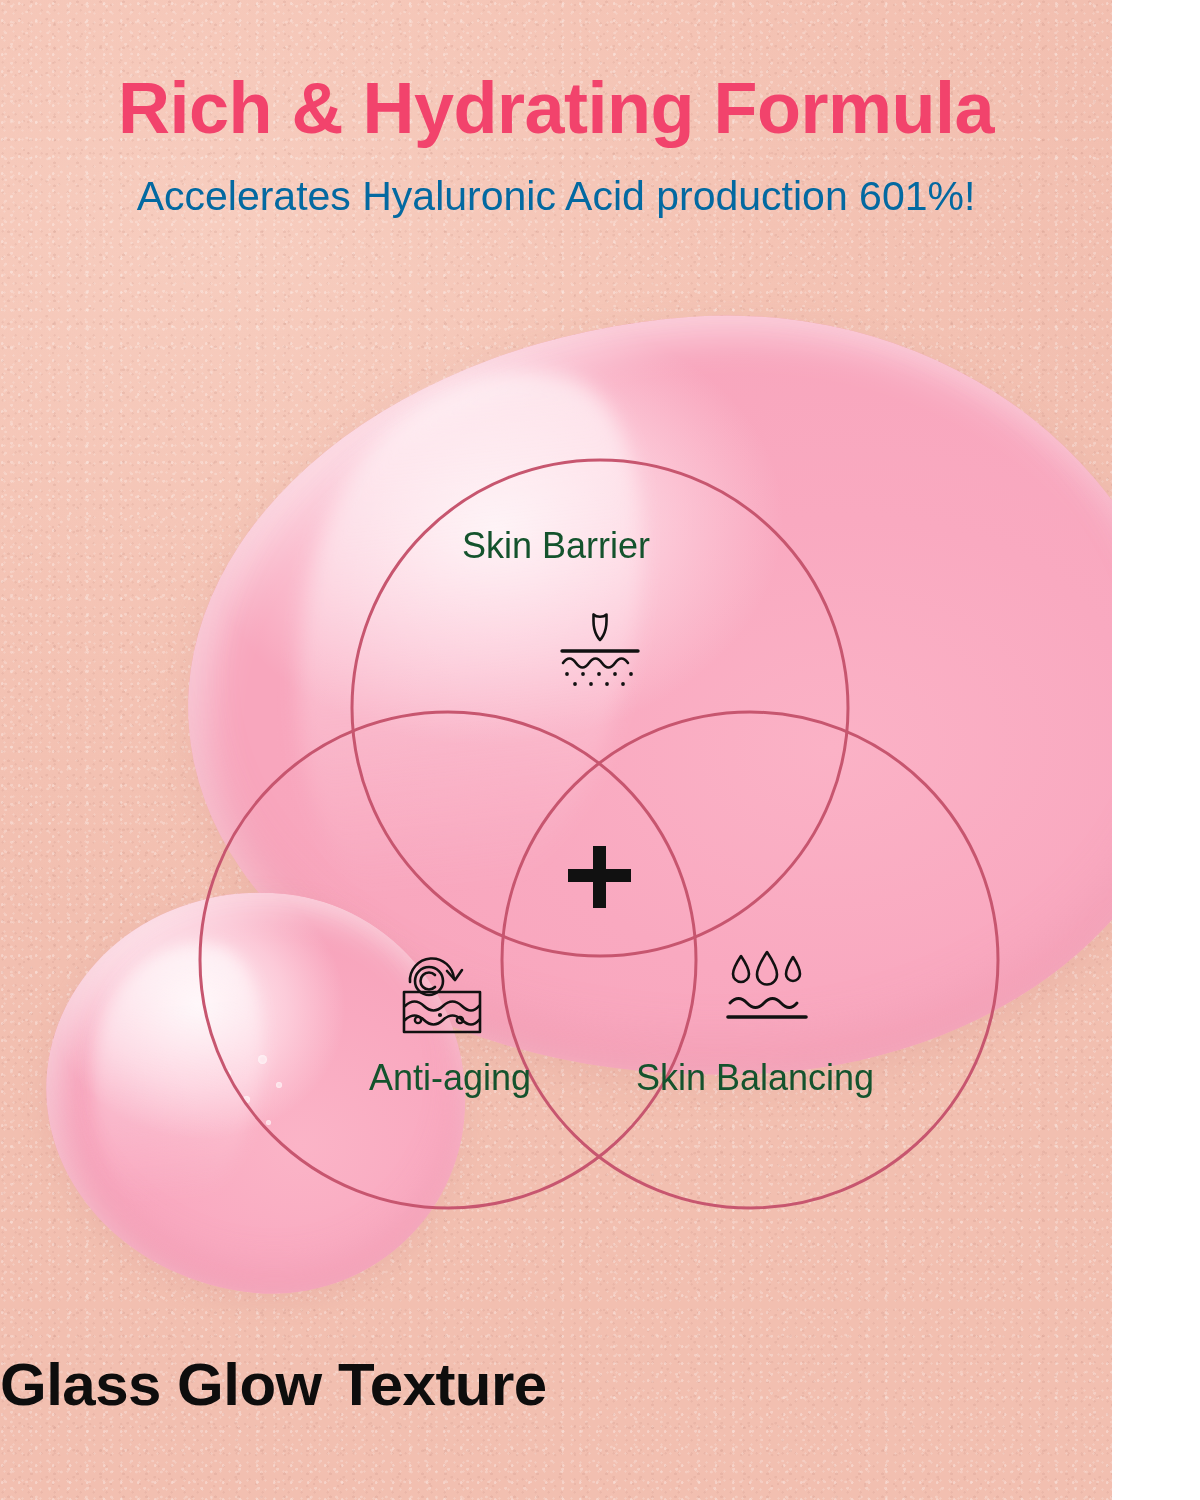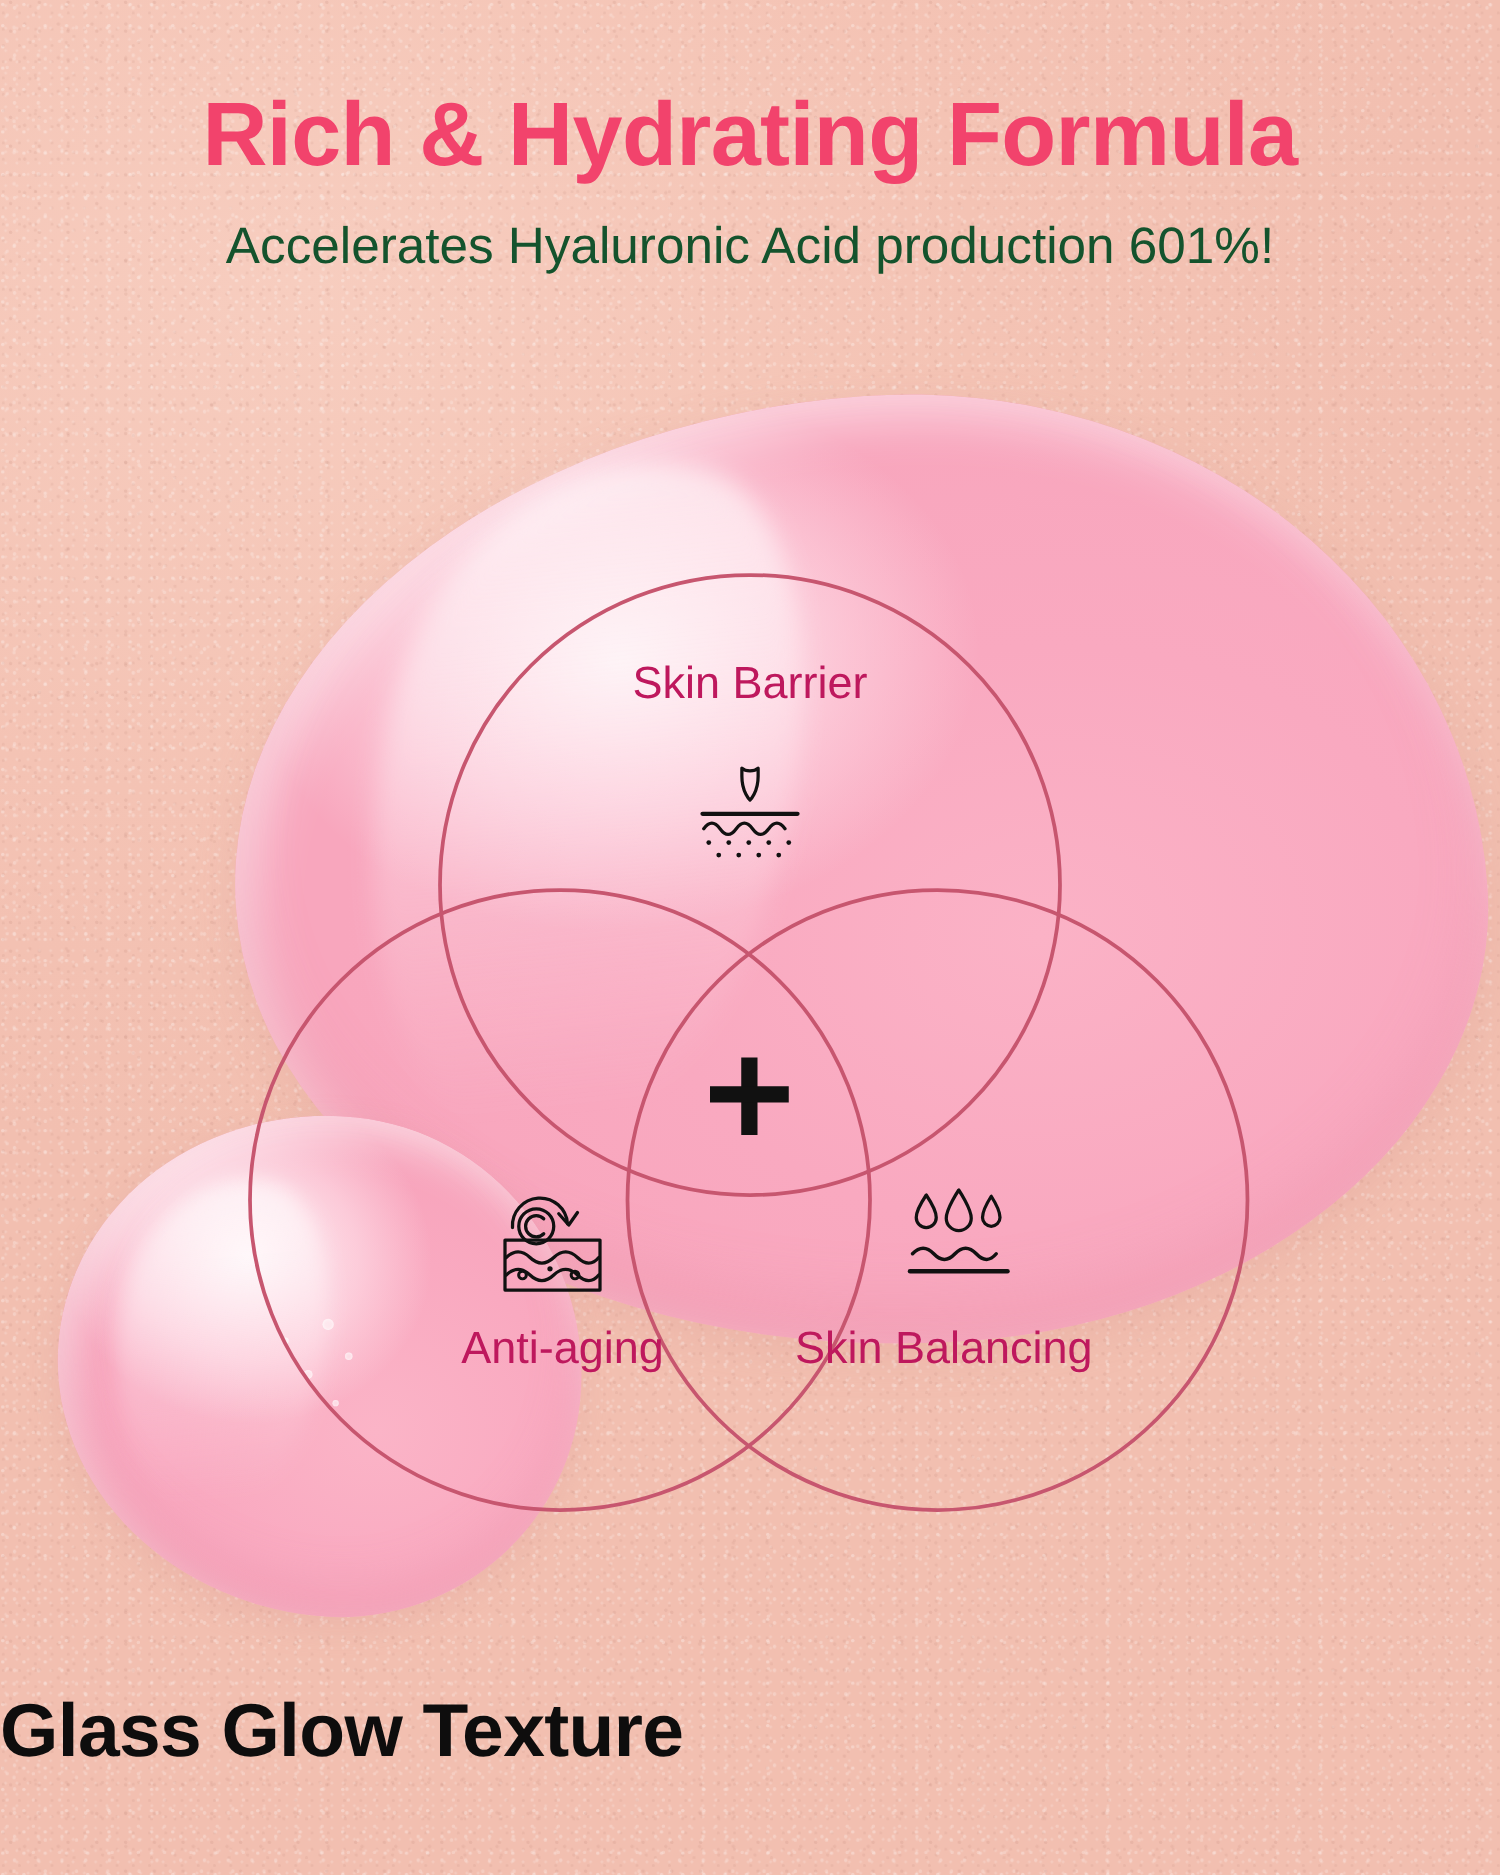--- a/index.html
+++ b/index.html
@@ -2,21 +2,21 @@
 <html><head>
 <meta charset="utf-8">
 <style>
   html, body {
     margin: 0;
     padding: 0;
     background: #ffffff;
   }
   #stage {
     position: relative;
-    width: 1200px;
+    width: 1112px;
     height: 1500px;
     overflow: hidden;
     background: #f5c6b7;
     font-family: "Liberation Sans", sans-serif;
   }
 
   
   .bg-base {
     position: absolute;
     inset: 0;
@@ -131,21 +131,21 @@
     line-height: 1;
   }
   .subtitle {
     position: absolute;
     left: 0;
     right: 0;
     top: 172px;
     text-align: center;
     font-size: 41px;
     font-weight: normal;
-    color: #14532d;
+    color: #0369a1;
     line-height: 1.2;
   }
   .footer-title {
     position: absolute;
     left: 0;
     right: 0;
     top: 1355px;
     font-size: 60px;
     font-weight: bold;
     letter-spacing: -.5px;
@@ -158,21 +158,21 @@
     position: absolute;
     left: 0;
     top: 0;
     width: 1200px;
     height: 1500px;
   }
   .venn-label {
     position: absolute;
     text-align: center;
     font-size: 36px;
-    color: #be185d;
+    color: #14532d;
     white-space: nowrap;
     line-height: 1;
   }
   .lbl-barrier { left: 0; right: 0; top: 528px; }
   .lbl-aging   { left: 250px; width: 400px; top: 1060px; }
   .lbl-balance { left: 545px; width: 420px; top: 1060px; }
 
   .icon-wrap { position: absolute; }
   .icon-barrier { left: 546px; top: 604px; }
   .icon-aging   { left: 390px; top: 948px; }

